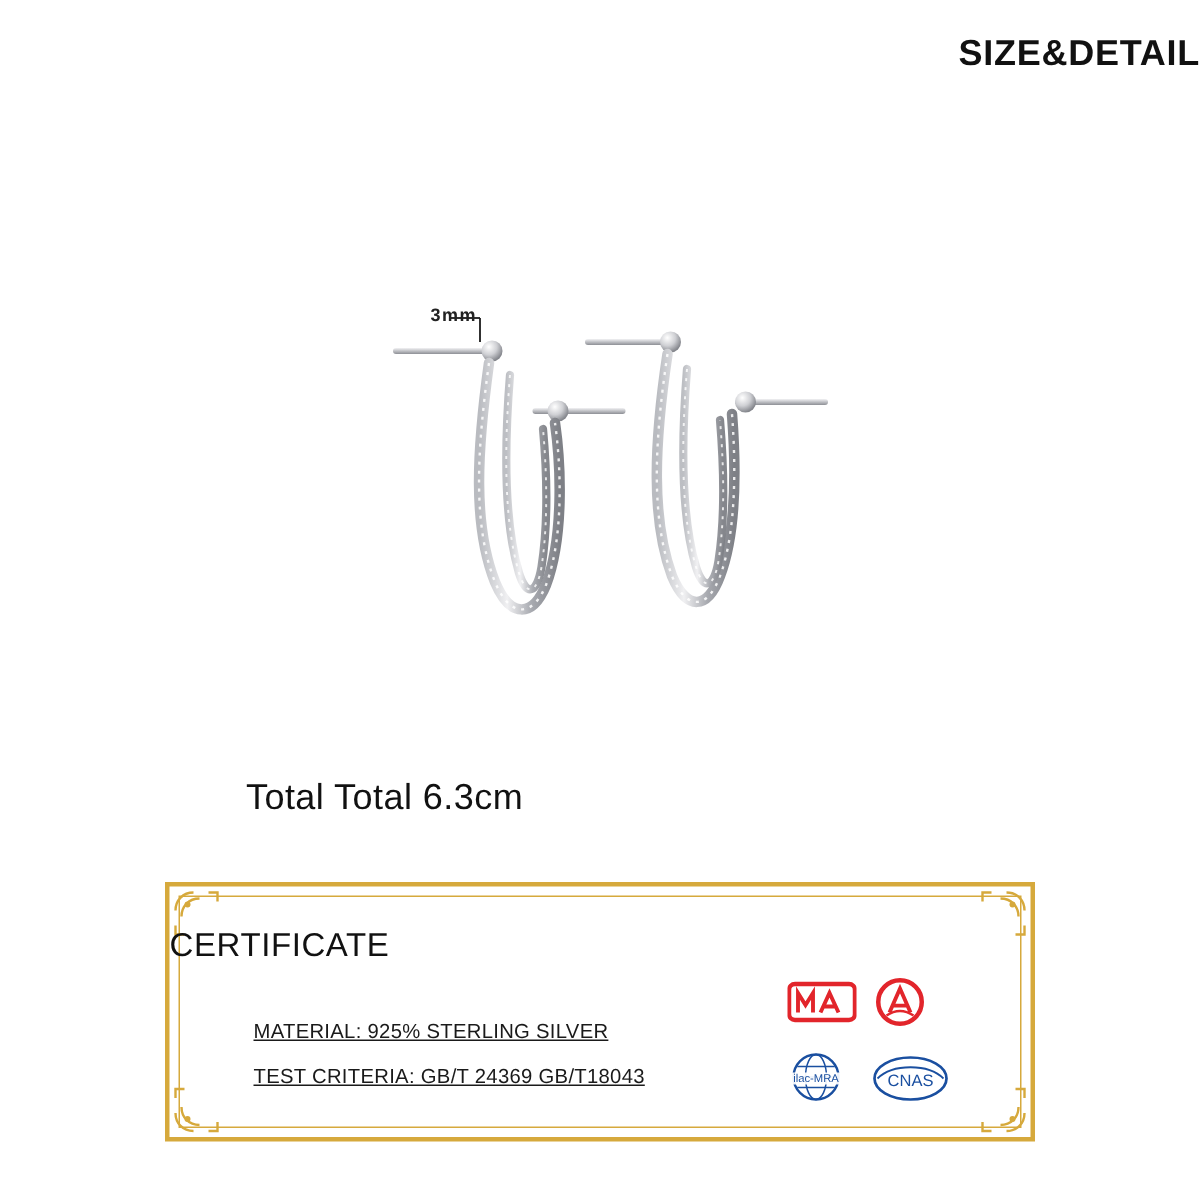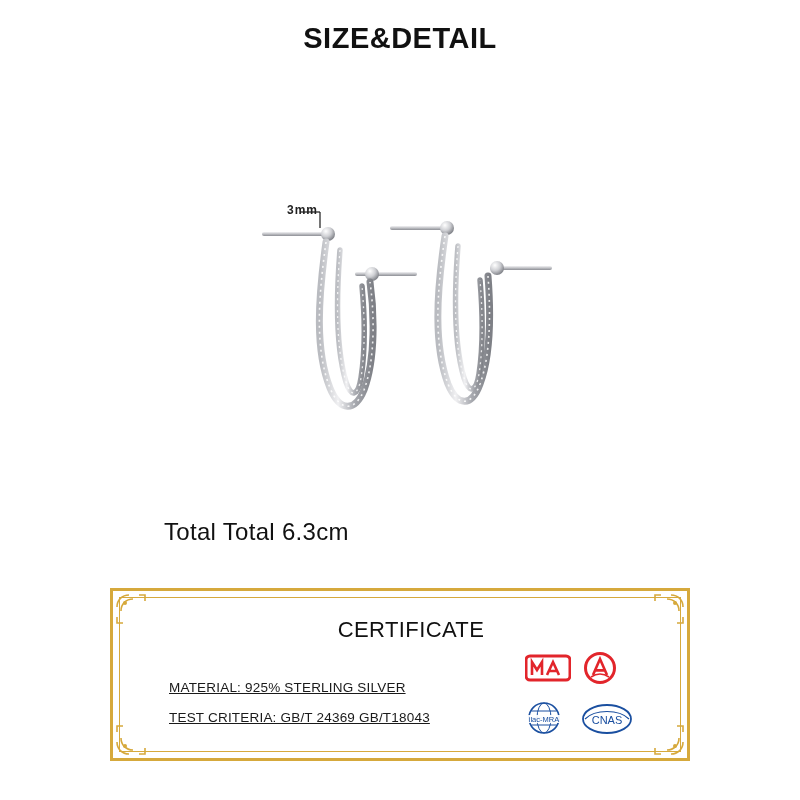--- a/index.html
+++ b/index.html
@@ -15,22 +15,22 @@
     position: relative;
     overflow: hidden;
   }
 
   
   .page-title {
     position: absolute;
     top: 22px;
     left: 0;
     width: 100%;
-    text-align: center;
-    font-size: 29px;
+    text-align: right;
+    font-size: 24px;
     font-weight: bold;
     letter-spacing: 0.5px;
     color: #111111;
   }
 
   
   .product-area {
     position: absolute;
     top: 150px;
     left: 150px;
@@ -87,23 +87,23 @@
   }
   .corner svg { display: block; }
   .corner.tl { left: 2px;  top: 2px; }
   .corner.tr { right: 2px; top: 2px; transform: scaleX(-1); }
   .corner.bl { left: 2px;  bottom: 2px; transform: scaleY(-1); }
   .corner.br { right: 2px; bottom: 2px; transform: scale(-1,-1); }
 
   .cert-title {
     position: absolute;
     top: 26px;
-    left: 11px;
+    left: 0;
     width: 100%;
-    text-align: center;
+    text-align: left;
     font-size: 22px;
     color: #111;
     letter-spacing: 0.4px;
   }
   .cert-lines {
     position: absolute;
     left: 56px;
     top: 82px;
     font-size: 13.5px;
     line-height: 30px;

